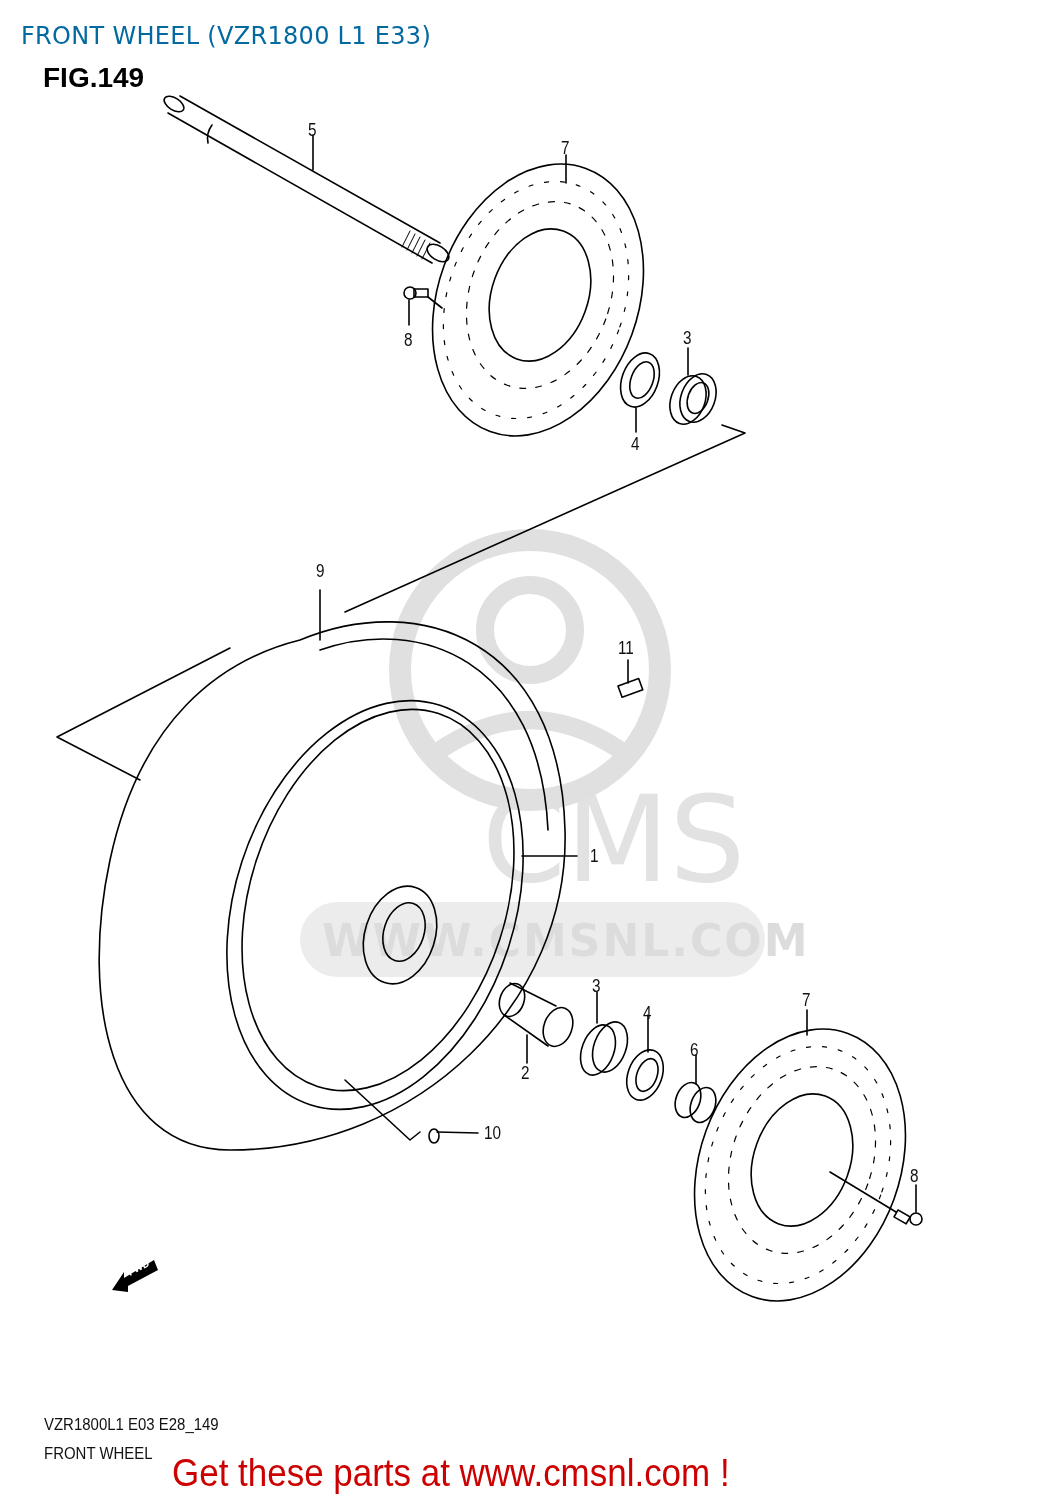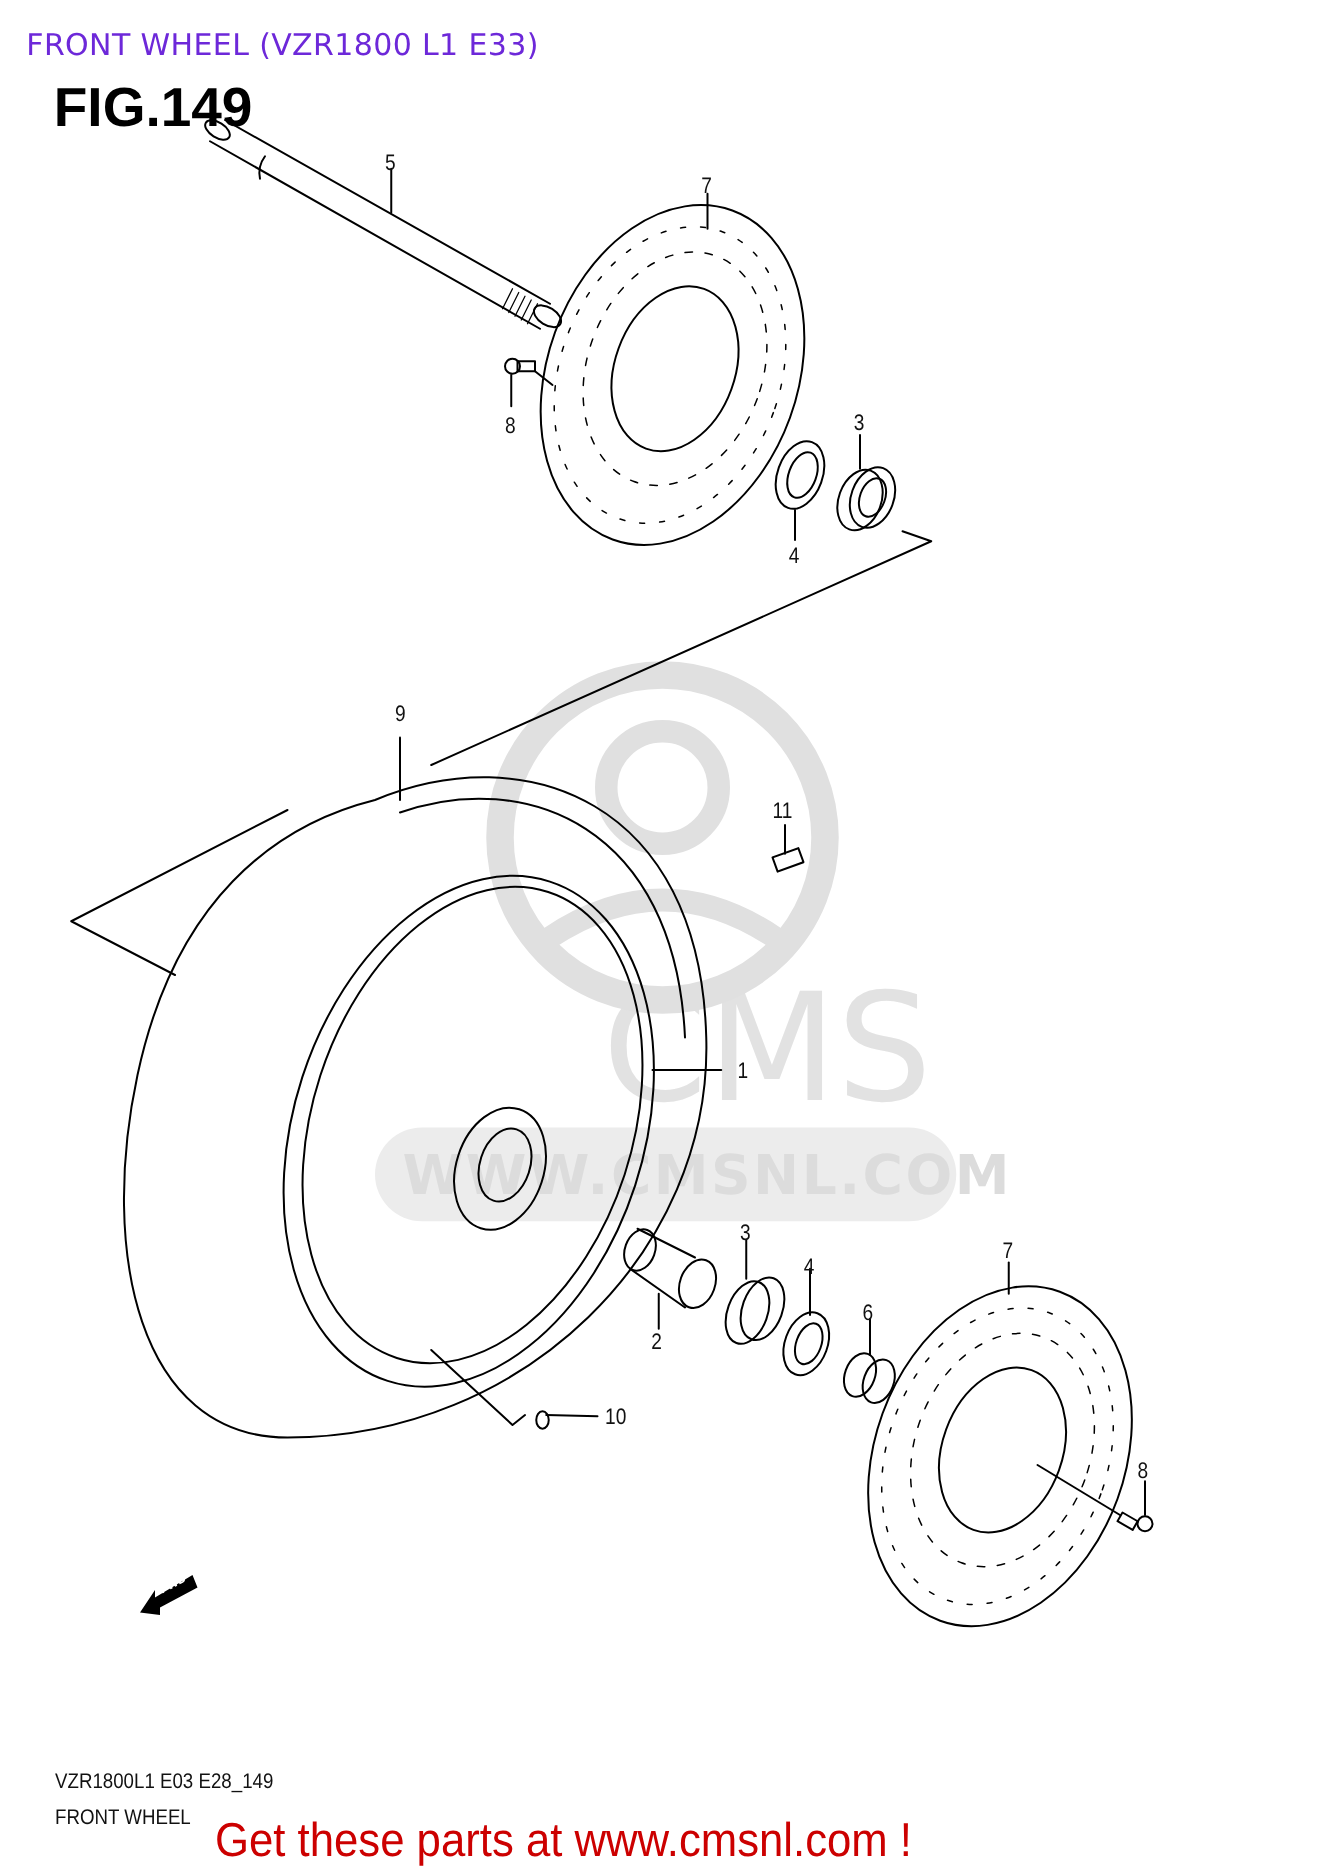--- a/index.html
+++ b/index.html
@@ -1,18 +1,18 @@
 <!DOCTYPE html>
 <html><head>
 <meta charset="utf-8">
 <style>
   html, body { margin: 0; padding: 0; background: #ffffff; }
   body { width: 1058px; height: 1500px; position: relative; overflow: hidden; font-family: "Liberation Sans", sans-serif; }
-  .page-title { position: absolute; left: 21px; top: 22px; font-size: 24px; color: #6d28d9; letter-spacing: 0.3px; font-family: "DejaVu Sans", sans-serif; }
-  .fig-label { position: absolute; left: 43px; top: 62px; font-size: 44px; font-weight: bold; color: #000000; font-family: "Liberation Sans", sans-serif; }
+  .page-title { position: absolute; left: 21px; top: 22px; font-size: 24px; color: #0369a1; letter-spacing: 0.3px; font-family: "DejaVu Sans", sans-serif; }
+  .fig-label { position: absolute; left: 43px; top: 62px; font-size: 28px; font-weight: bold; color: #000000; font-family: "Liberation Sans", sans-serif; }
   .diagram { position: absolute; left: 0; top: 0; width: 1058px; height: 1500px; }
   .callout { position: absolute; font-size: 18px; color: #111111; font-family: "Liberation Sans", sans-serif; transform: scaleX(0.85); transform-origin: left top; cursor: pointer; }
   .footer-code { position: absolute; left: 44px; top: 1415px; font-size: 17px; color: #111; transform: scaleX(0.88); transform-origin: left top; }
   .footer-name { position: absolute; left: 44px; top: 1444px; font-size: 17px; color: #111; transform: scaleX(0.88); transform-origin: left top; }
   .cta { position: absolute; left: 172px; top: 1452px; font-size: 38px; color: #cc0000; font-family: "Liberation Sans", sans-serif; transform: scaleX(0.92); transform-origin: left top; text-decoration: none; white-space: nowrap; }
   .watermark-text { position: absolute; left: 322px; top: 915px; font-size: 44px; font-weight: bold; color: #dcdcdc; letter-spacing: 2px; font-family: "DejaVu Sans", sans-serif; }
   .watermark-cms { position: absolute; left: 482px; top: 770px; font-size: 120px; font-weight: normal; color: #e2e2e2; font-family: "DejaVu Sans", sans-serif; }
   .fwd-badge { position: absolute; left: 110px; top: 1256px; width: 50px; height: 40px; }
 </style>
 </head>

